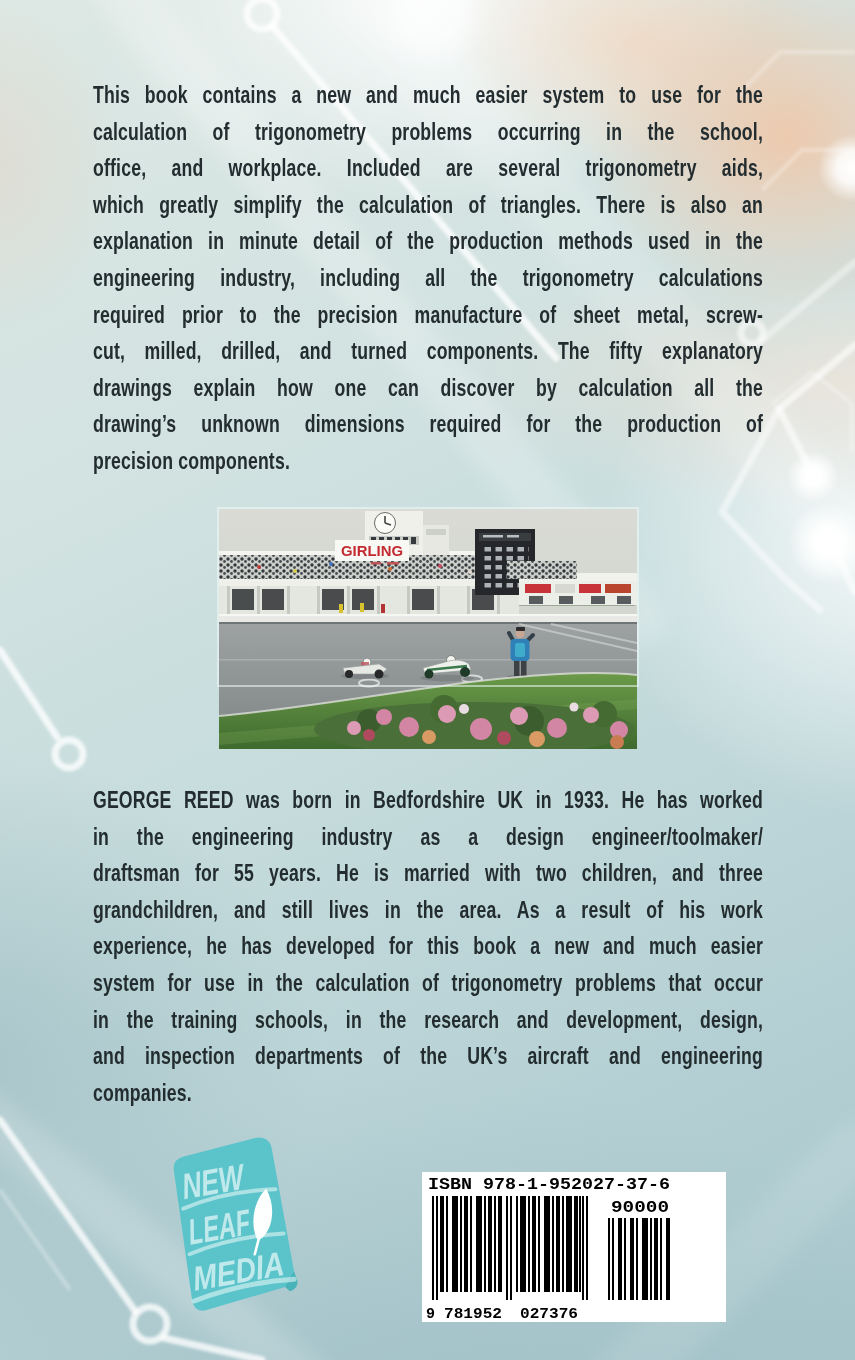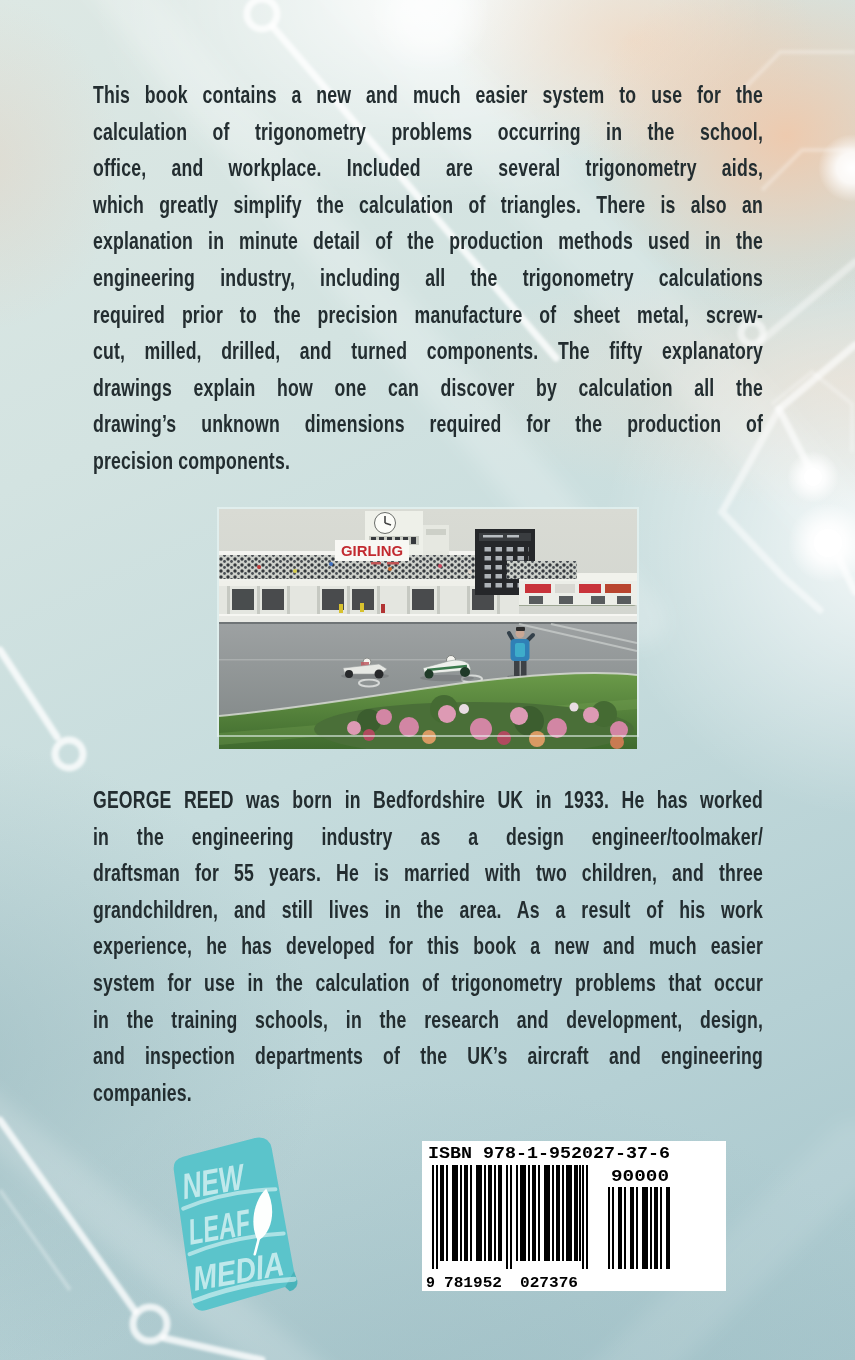--- a/index.html
+++ b/index.html
@@ -23,27 +23,27 @@
     position:absolute; left:93px; width:930px;
     transform:scaleX(0.7204); transform-origin:0 0;
     font-weight:bold; font-size:24.5px; line-height:36.6px;
     letter-spacing:.25px; color:#232d30; z-index:2;
   }
   .synopsis{top:77px;}
   .bio{top:782px;}
   .jline{text-align:justify; text-align-last:justify; height:36.6px; overflow:visible;}
   .jline.last{text-align-last:left;}
   .photo-frame{
-    position:absolute; left:219px; top:509px; width:418px; height:226px; z-index:2;
+    position:absolute; left:219px; top:509px; width:418px; height:176px; z-index:2;
     outline:2px solid rgba(238,250,248,.55);
   }
   .photo-frame svg{display:block;}
   .logo{position:absolute; left:168px; top:1141px; width:132px; height:168px;
     transform:rotate(-8deg) skewY(-2deg); transform-origin:50% 50%; z-index:2;}
-  .barcode{position:absolute; left:422px; top:1141px; width:304px; height:150px;
+  .barcode{position:absolute; left:422px; top:1172px; width:304px; height:150px;
     background:#ffffff; z-index:2;}
   .barcode svg{display:block;}
   text{user-select:none;}
 </style>
 </head>
 <body>
 
 <div class="cover">
 
   <svg class="bgfx" width="855" height="1360" viewBox="0 0 855 1360" aria-hidden="true">

